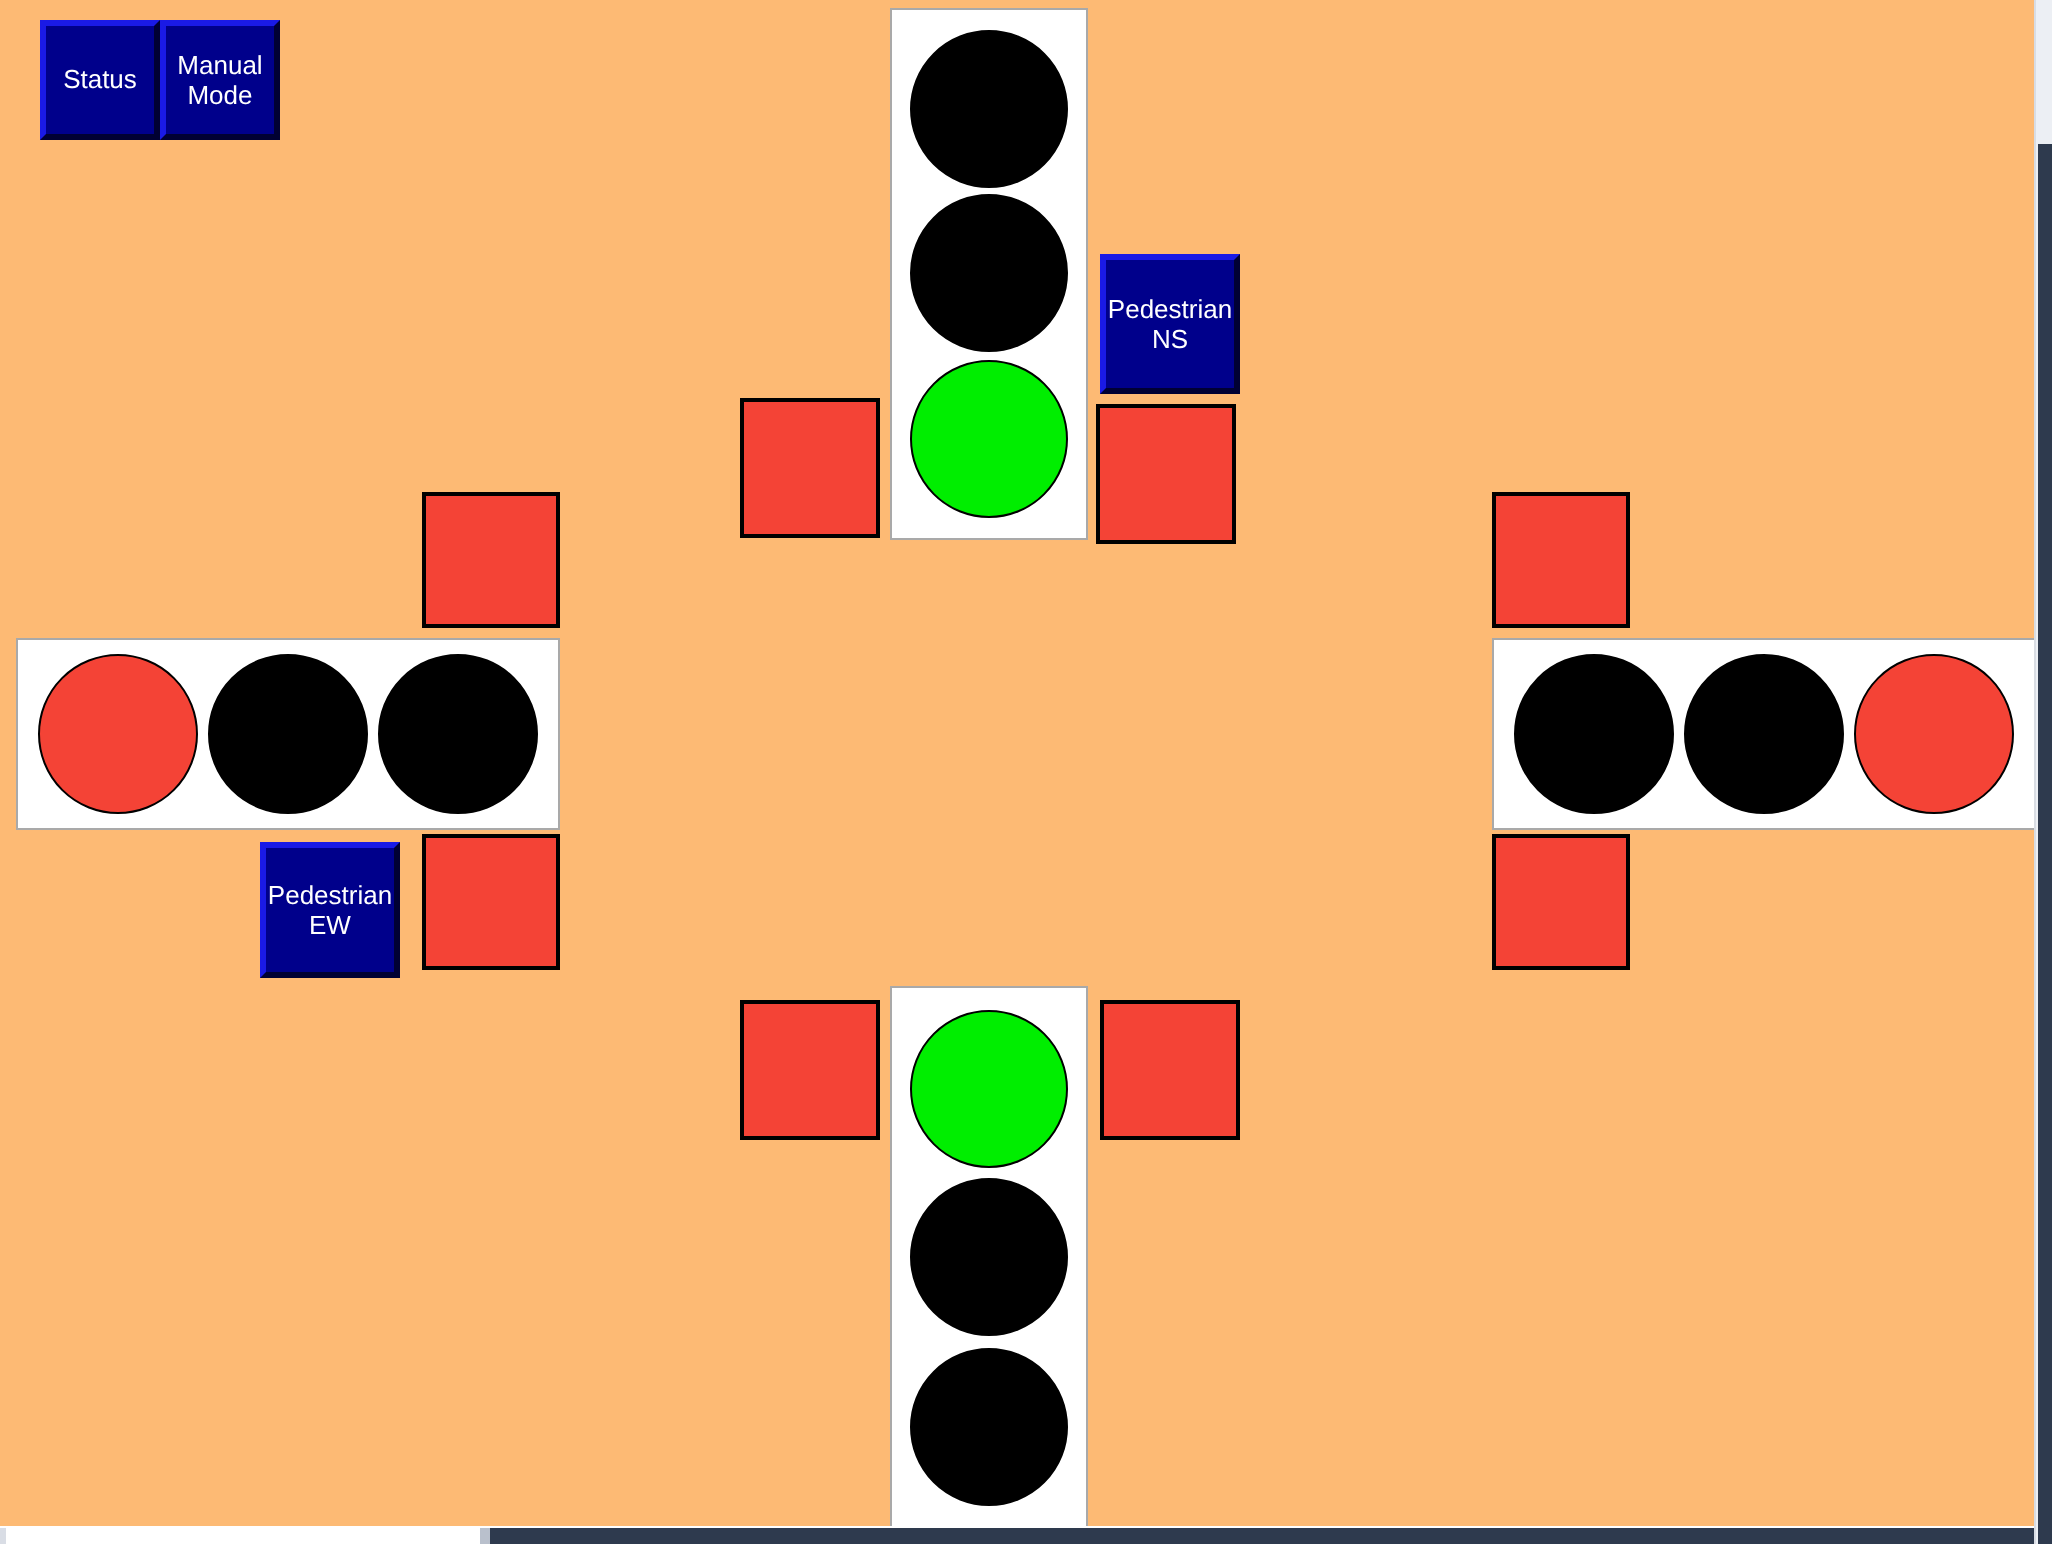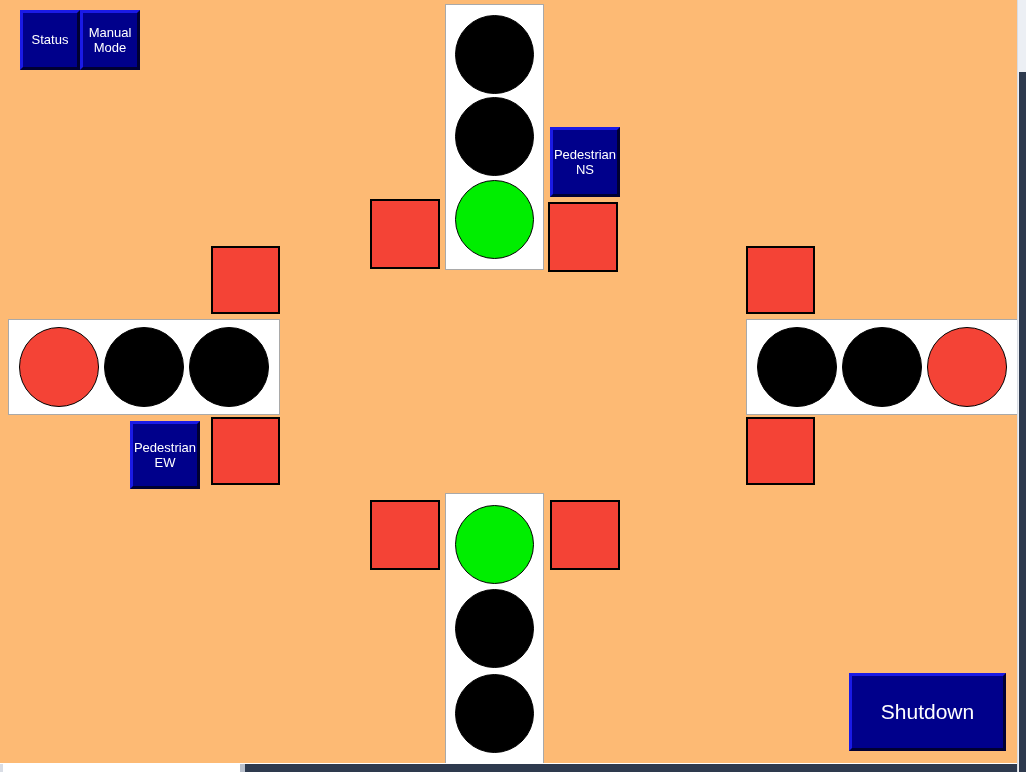--- a/index.html
+++ b/index.html
@@ -174,21 +174,20 @@
 
   <div class="light-panel vertical" style="left:445px; top:493px; width:99px; height:272px; padding:8px 0;">
     <div class="lamp" style="width:79px; height:79px; background:#00EE00;"></div>
     <div class="lamp" style="width:79px; height:79px; background:#000000;"></div>
     <div class="lamp" style="width:79px; height:79px; background:#000000;"></div>
   </div>
 
   <div class="ped-box" style="left:370px; top:500px; width:70px; height:70px; background:#F44336;"></div>
   <div class="ped-box" style="left:550px; top:500px; width:70px; height:70px; background:#F44336;"></div>
 
-  <div class="btn large" style="left:849px; top:673px; width:157px; height:78px;">Shutdown</div>
 
   <div class="vscroll">
     <div class="thumb"></div>
   </div>
 
   <div class="hscroll">
     <div class="lcap"></div>
     <div class="tcap"></div>
     <div class="thumb"></div>
   </div>

